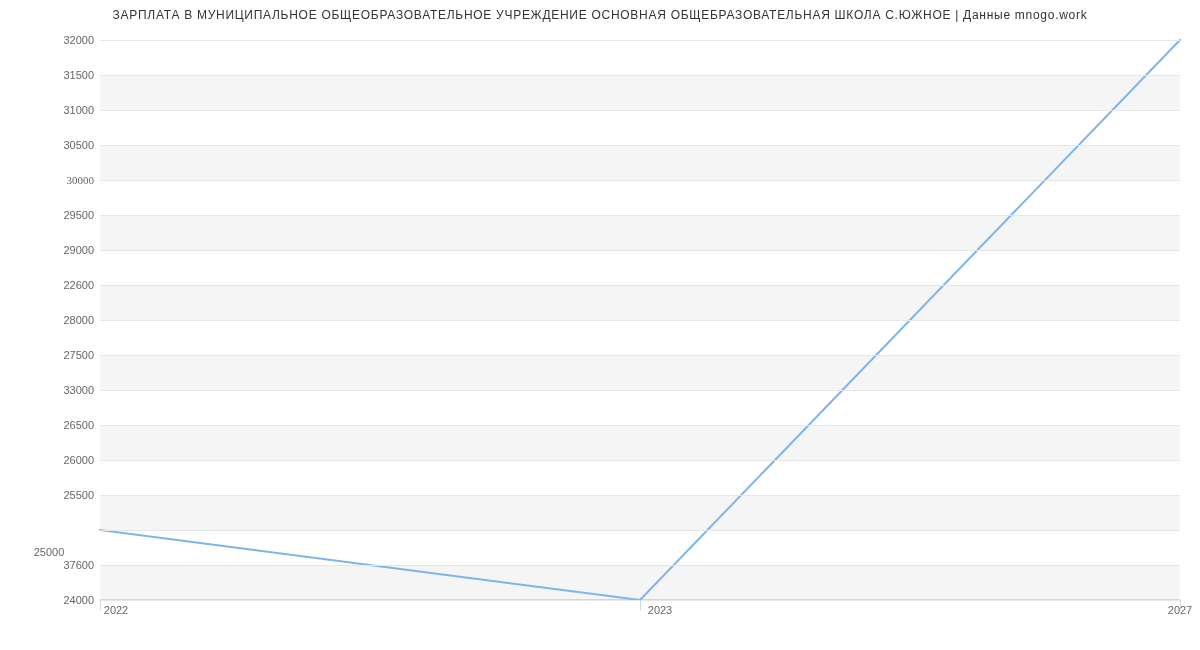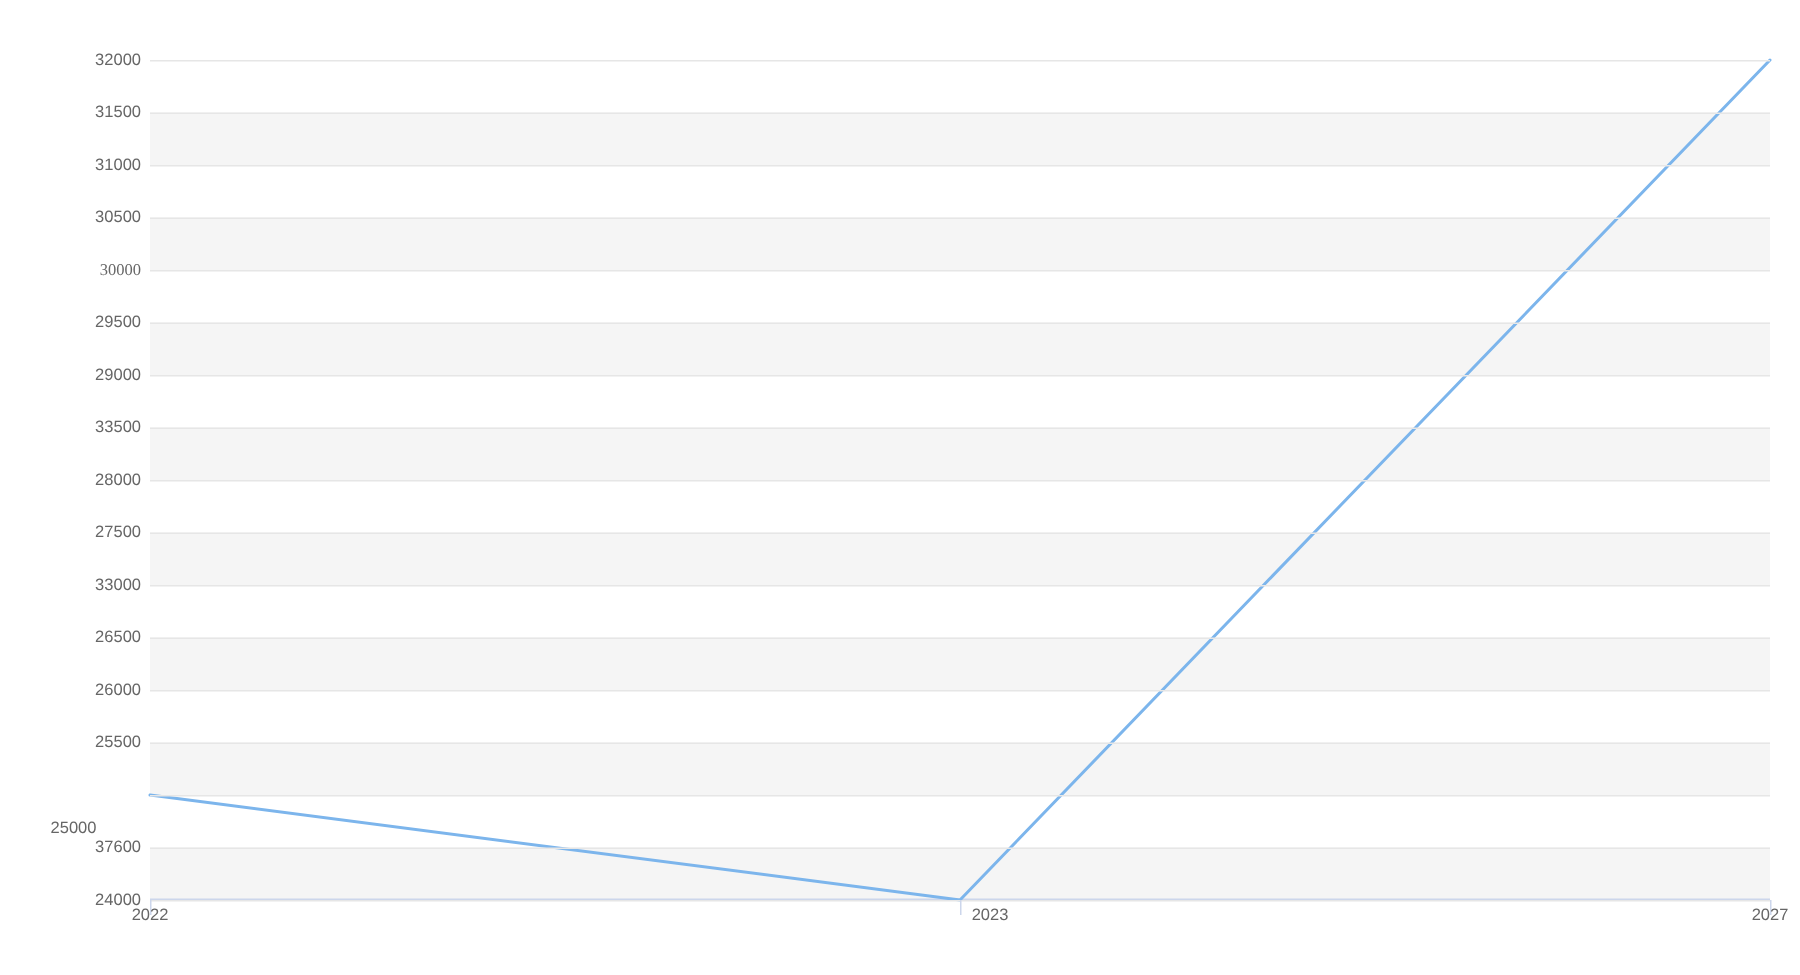--- a/index.html
+++ b/index.html
@@ -86,20 +86,21 @@
     left: 0;
     top: 0;
     overflow: visible;
   }
 </style>
 </head>
 <body>
 
 <div class="chart-container">
 
+  <div class="title">ЗАРПЛАТА В МУНИЦИПАЛЬНОЕ ОБЩЕОБРАЗОВАТЕЛЬНОЕ УЧРЕЖДЕНИЕ ОСНОВНАЯ ОБЩЕБРАЗОВАТЕЛЬНАЯ  ШКОЛА  С.ЮЖНОЕ | Данные mnogo.work</div>
 
   <div class="plot">
       <div class="band" style="top: 35px; height: 35px;"></div>
       <div class="band" style="top: 105px; height: 35px;"></div>
       <div class="band" style="top: 175px; height: 35px;"></div>
       <div class="band" style="top: 245px; height: 35px;"></div>
       <div class="band" style="top: 315px; height: 35px;"></div>
       <div class="band" style="top: 385px; height: 35px;"></div>
       <div class="band" style="top: 455px; height: 35px;"></div>
       <div class="band" style="top: 525px; height: 35px;"></div>
@@ -132,24 +133,24 @@
 
 <div class="y-tick-label" style="top: 600px;">24000</div>
     <div class="y-tick-label" style="top: 565px;">37600</div>
     <div class="y-tick-label" style="top: 552px; text-align: center;">25000</div>
     <div class="y-tick-label" style="top: 495px;">25500</div>
     <div class="y-tick-label" style="top: 460px;">26000</div>
     <div class="y-tick-label" style="top: 425px;">26500</div>
     <div class="y-tick-label" style="top: 390px;">33000</div>
     <div class="y-tick-label" style="top: 355px;">27500</div>
     <div class="y-tick-label" style="top: 320px;">28000</div>
-    <div class="y-tick-label" style="top: 285px;">33500</div>
+    <div class="y-tick-label" style="top: 285px;">22600</div>
     <div class="y-tick-label" style="top: 250px;">29000</div>
     <div class="y-tick-label" style="top: 215px;">29500</div>
     <div class="y-tick-label" style="top: 180px; font-family: Liberation Serif, serif;">30000</div>
     <div class="y-tick-label" style="top: 145px;">30500</div>
     <div class="y-tick-label" style="top: 110px;">31000</div>
     <div class="y-tick-label" style="top: 75px;">31500</div>
     <div class="y-tick-label" style="top: 40px;">32000</div>
-    <div class="x-tick-label" style="left: 100px;">2022</div>
+    <div class="x-tick-label" style="left: 116px;">2022</div>
     <div class="x-tick-label" style="left: 660px;">2023</div>
     <div class="x-tick-label" style="left: 1180px;">2027</div>
   </div>
 
 </body></html>

